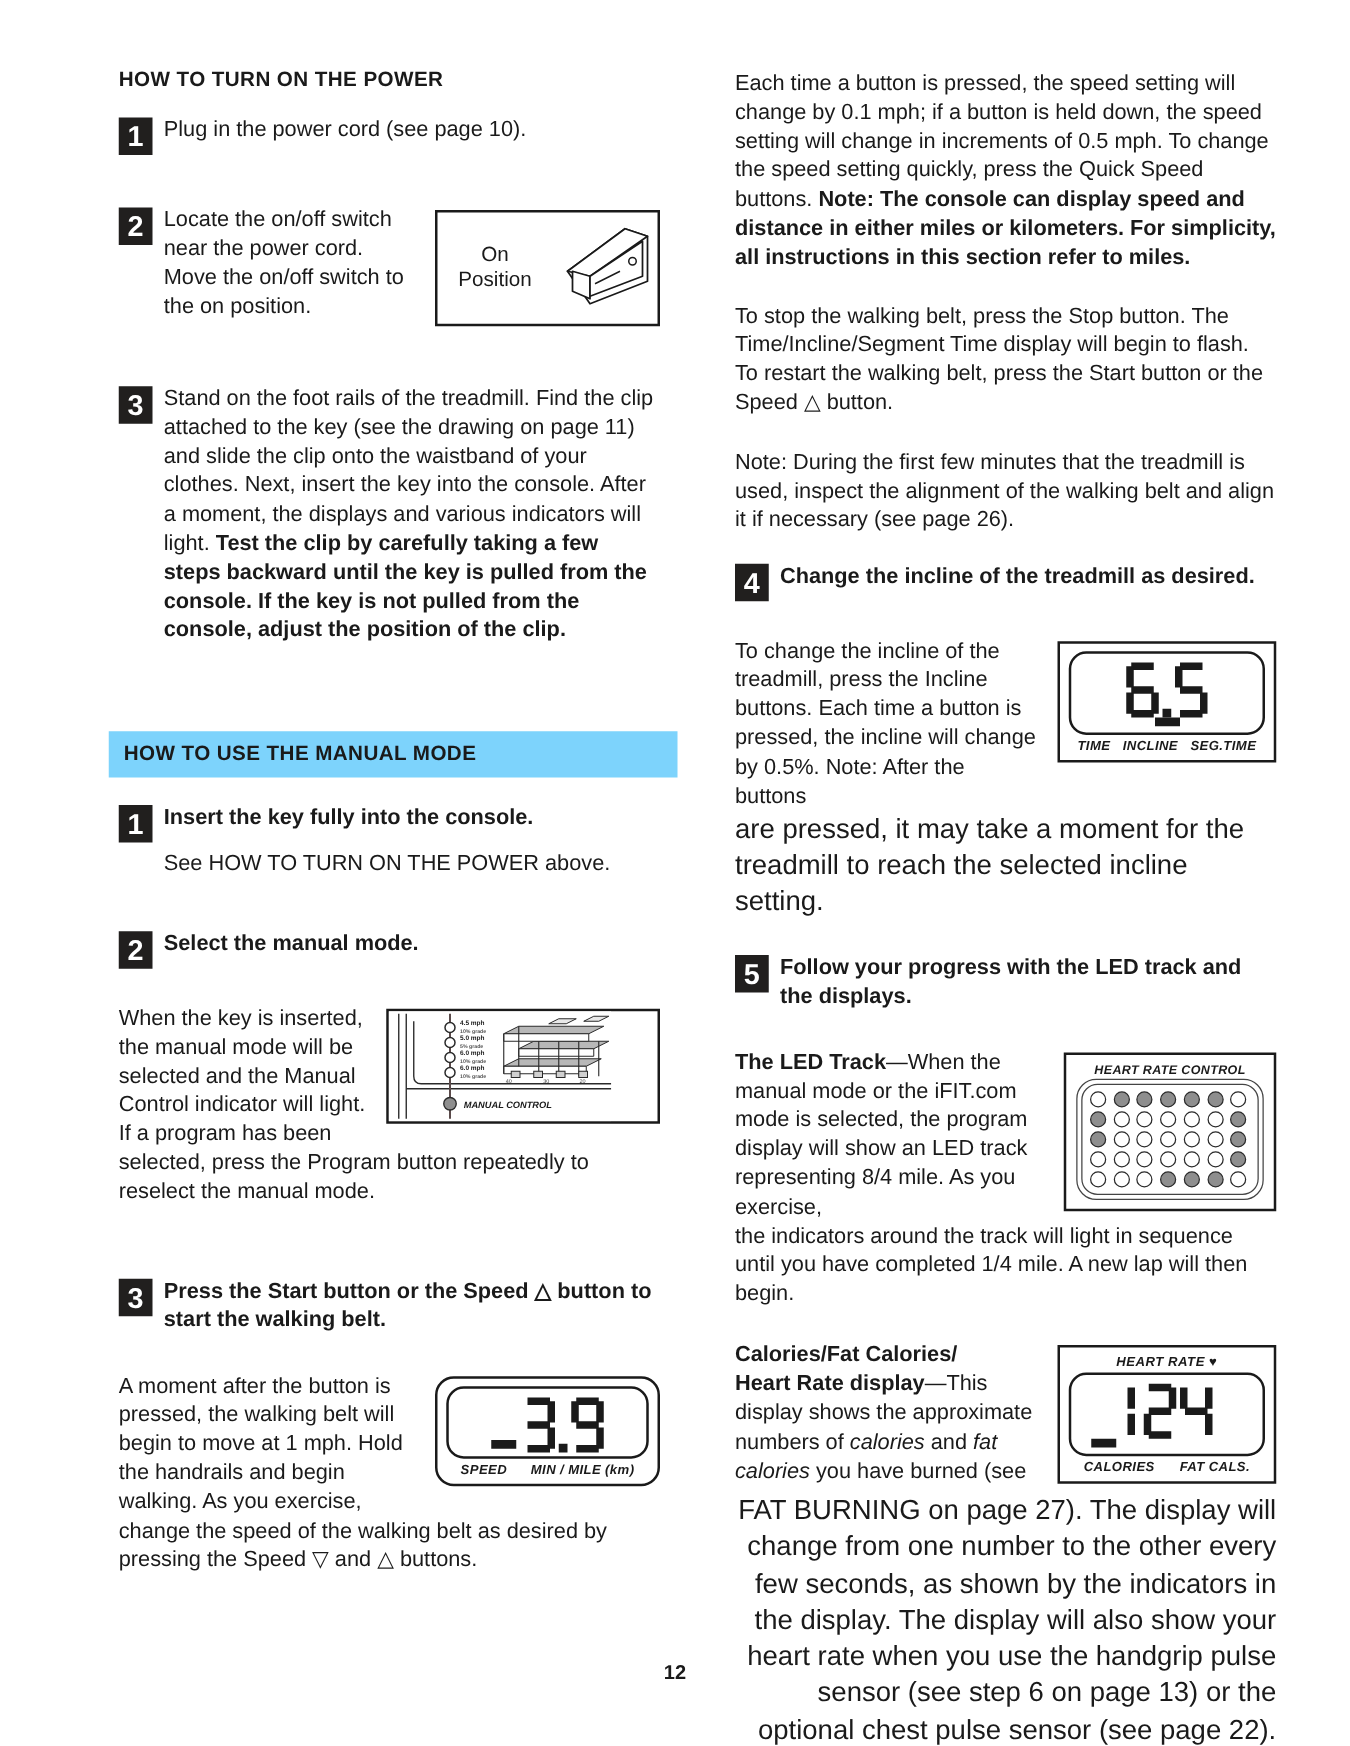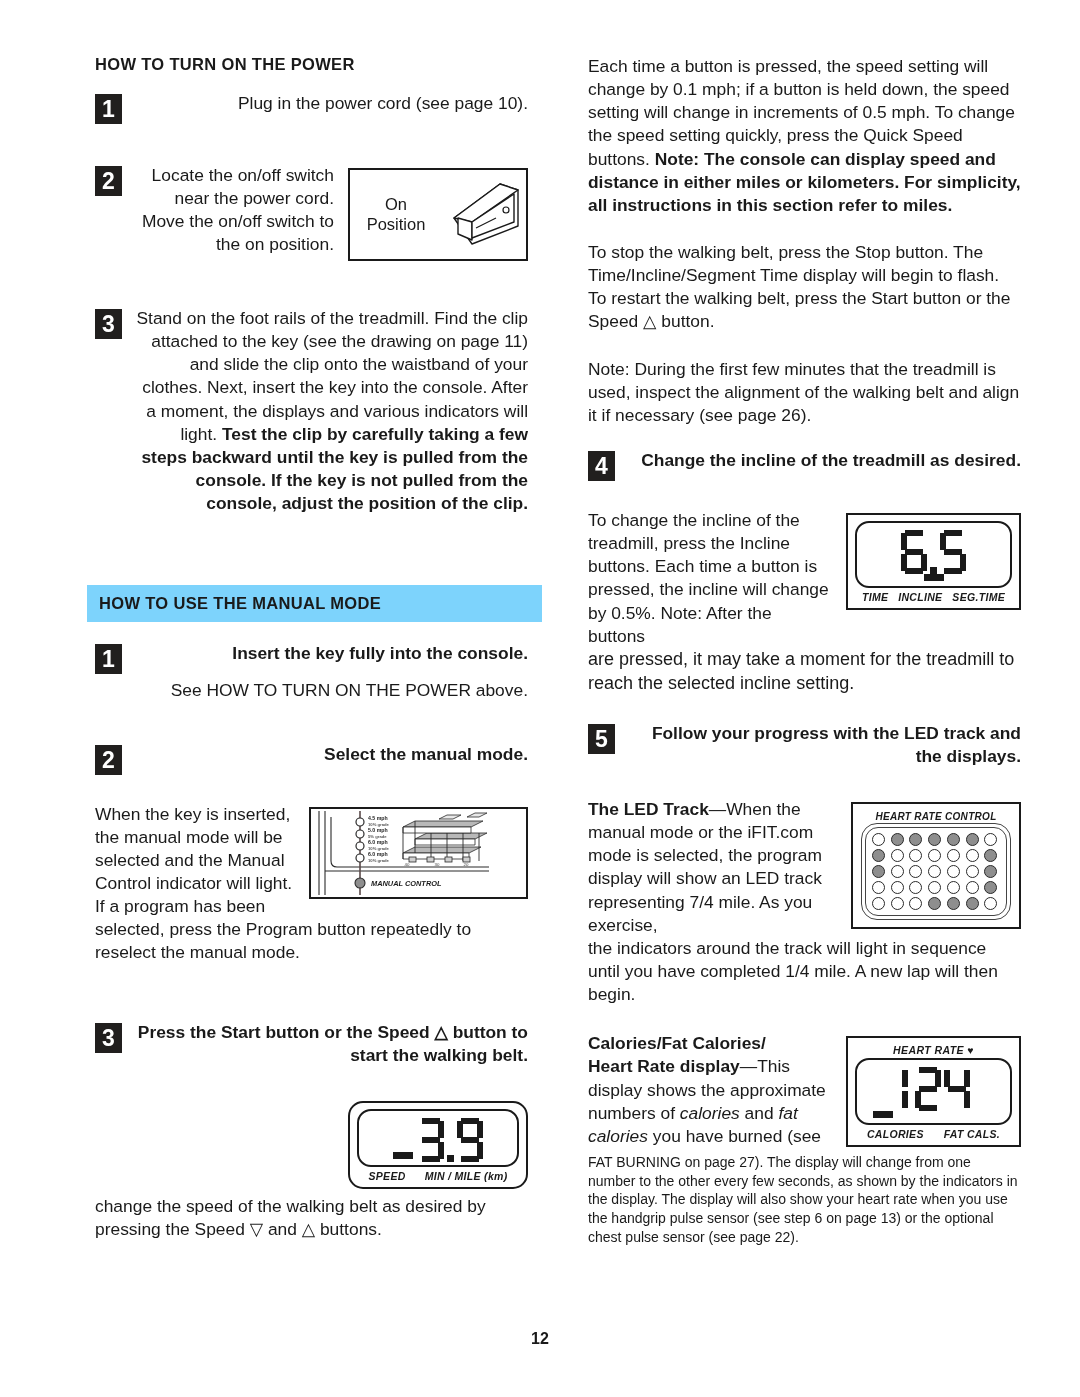--- a/index.html
+++ b/index.html
@@ -70,21 +70,20 @@
     font-weight: bold;
     line-height: 30px;
     text-align: center;
     margin: 2px 9px 0 0;
     font-family: "Liberation Sans", sans-serif;
   }
   .step .body {
     font-size: 17.4px;
     line-height: 1.33;
     overflow: hidden;
-    text-align: right;
   }
   .step::after { content: ""; display: block; clear: both; }
 
   
   .figbox {
     border: 2px solid #1a1a1a;
     background: #ffffff;
     box-sizing: border-box;
   }
 
@@ -409,20 +408,21 @@
                 <i class="f"></i>
                 <i class="g"></i>
             </span>
           </div>
         </div>
         <div class="lcd-labels">
           <span>SPEED</span>
           <span>MIN / MILE (km)</span>
         </div>
       </div>
+      <div style="font-size:17.4px;line-height:1.33;">A moment after the button is pressed, the walking belt will begin to move at 1 mph. Hold the handrails and begin walking. As you exercise,</div>
       <div style="clear:both"></div>
       <div style="font-size:17.4px;line-height:1.33;">change the speed of the walking belt as desired by pressing the Speed ▽ and △ buttons.</div>
     </div>
 
   </div>
 
   <div class="col col-right">
 
     <p><span>Each time a button is pressed, the speed setting will change by 0.1 mph; if a button is held down, the speed setting will change in increments of 0.5 mph. To change the speed setting quickly, press the Quick Speed buttons. </span><b>Note: The console can display speed and distance in either miles or kilometers. For simplicity, all instructions in this section refer to miles.</b></p>
 
@@ -471,21 +471,21 @@
           </div>
         </div>
         <div class="lcd-labels">
           <span>TIME</span>
           <span>INCLINE</span>
           <span>SEG.TIME</span>
         </div>
       </div>
       <div style="font-size:17.4px;line-height:1.33;">To change the incline of the treadmill, press the Incline buttons. Each time a button is pressed, the incline will change by 0.5%. Note: After the buttons</div>
       <div style="clear:both"></div>
-      <div style="font-size:18px;line-height:1.33;">are pressed, it may take a moment for the treadmill to reach the selected incline setting.</div>
+      <div style="font-size:22px;line-height:1.33;">are pressed, it may take a moment for the treadmill to reach the selected incline setting.</div>
     </div>
 
     <div class="spacer-md"></div>
 
     <div class="step">
       <div class="badge">5</div>
       <div class="body">
         <b>Follow your progress with the LED track and the displays.</b>
       </div>
     </div>
@@ -529,21 +529,21 @@
                 <span class="led"></span>
                 <span class="led"></span>
                 <span class="led on"></span>
                 <span class="led on"></span>
                 <span class="led on"></span>
                 <span class="led"></span>
               </div>
           </div>
         </div>
       </div>
-      <div style="font-size:17.4px;line-height:1.33;"><b>The LED Track</b><span>—</span><span>When the manual mode or the iFIT.com mode is selected, the program display will show an LED track representing 7/4 mile. As you exercise,</span></div>
+      <div style="font-size:17.4px;line-height:1.33;"><b>The LED Track</b><span>—</span><span>When the manual mode or the iFIT.com mode is selected, the program display will show an LED track representing 8/4 mile. As you exercise,</span></div>
       <div style="clear:both"></div>
       <div style="font-size:17.4px;line-height:1.33;">the indicators around the track will light in sequence until you have completed 1/4 mile. A new lap will then begin.</div>
     </div>
 
     <div class="spacer-md"></div>
 
     <div>
       <div class="figbox lcd-box fig-float-right" style="width:175px;">
         <div class="lcd-label-top"><span>HEART RATE</span> <span>♥</span></div>
         <div class="lcd-inner">
@@ -570,20 +570,20 @@
             <span class="seg-dash" style="margin:0 0 2px 0;"></span>
           </div>
         </div>
         <div class="lcd-labels">
           <span>CALORIES</span>
           <span>FAT CALS.</span>
         </div>
       </div>
       <div style="font-size:17.4px;line-height:1.33;"><b>Calories/Fat Calories/</b><br><b>Heart Rate display</b><span>—</span><span>This display shows the approximate numbers of </span><i>calories</i><span> and </span><i>fat calories</i><span> you have burned (see</span></div>
       <div style="clear:both"></div>
-      <div style="font-size:14px;line-height:1.33;">FAT BURNING on page 27). The display will change from one number to the other every few seconds, as shown by the indicators in the display. The display will also show your heart rate when you use the handgrip pulse sensor (see step 6 on page 13) or the optional chest pulse sensor (see page 22).</div>
+      <div style="font-size:22px;line-height:1.33;text-align:right;">FAT BURNING on page 27). The display will change from one number to the other every few seconds, as shown by the indicators in the display. The display will also show your heart rate when you use the handgrip pulse sensor (see step 6 on page 13) or the optional chest pulse sensor (see page 22).</div>
     </div>
 
   </div>
 
   <div class="page-number">12</div>
 
 </div>
 
 </body></html>

